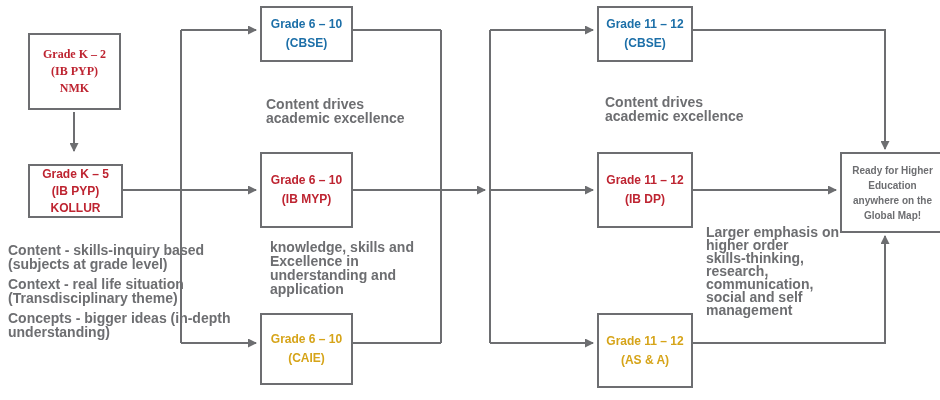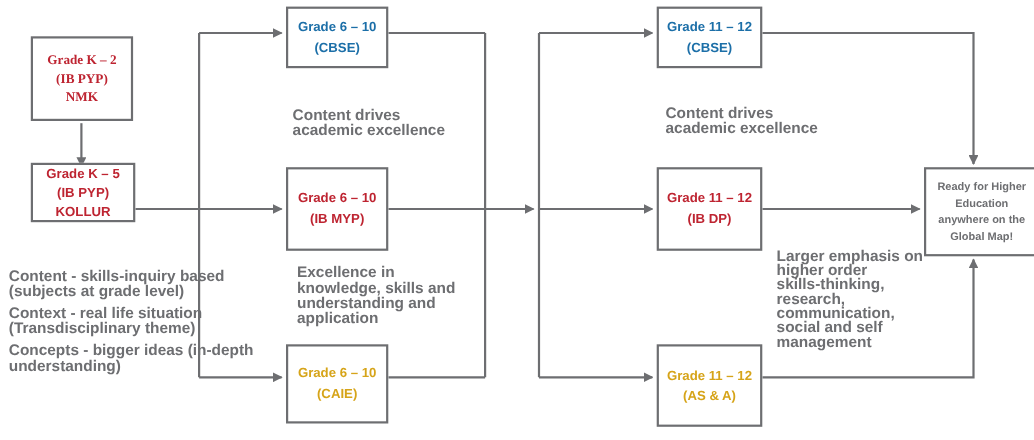--- a/index.html
+++ b/index.html
@@ -61,21 +61,21 @@
     <path d="M693,190 L836,190" marker-end="url(#ah)"></path>
     <path d="M693,343 L885,343 L885,236" marker-end="url(#ah)"></path>
   </svg>
 
   <div class="node k c-red" style="left:28px;top:33px;width:93px;height:77px;font-family:Liberation Serif, serif;">
     <div class="ln">Grade K – 2</div>
     <div class="ln">(IB PYP)</div>
     <div class="ln">NMK</div>
   </div>
 
-  <div class="node k c-red" style="left:28px;top:148px;width:95px;height:54px;">
+  <div class="node k c-red" style="left:28px;top:164px;width:95px;height:54px;">
     <div class="ln">Grade K – 5</div>
     <div class="ln">(IB PYP)</div>
     <div class="ln">KOLLUR</div>
   </div>
 
   <div class="node c-blue" style="left:260px;top:6px;width:93px;height:56px;">
     <div class="ln">Grade 6 – 10</div>
     <div class="ln">(CBSE)</div>
   </div>
 
@@ -125,22 +125,22 @@
       <div class="ln">understanding)</div>
     </div>
   </div>
 
   <div class="ann" style="left:266px;top:97px;">
     <div class="ln">Content drives</div>
     <div class="ln">academic excellence</div>
   </div>
 
   <div class="ann" style="left:270px;top:240px;">
+    <div class="ln">knowledge, skills and</div>
     <div class="ln">Excellence in</div>
-    <div class="ln">knowledge, skills and</div>
     <div class="ln">understanding and</div>
     <div class="ln">application</div>
   </div>
 
   <div class="ann" style="left:605px;top:95px;">
     <div class="ln">Content drives</div>
     <div class="ln">academic excellence</div>
   </div>
 
   <div class="ann tight" style="left:706px;top:226px;">

